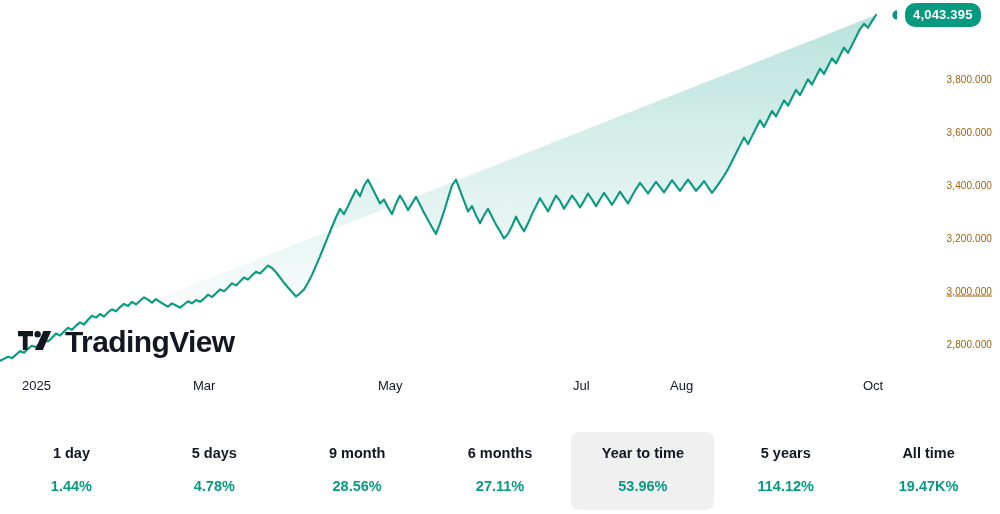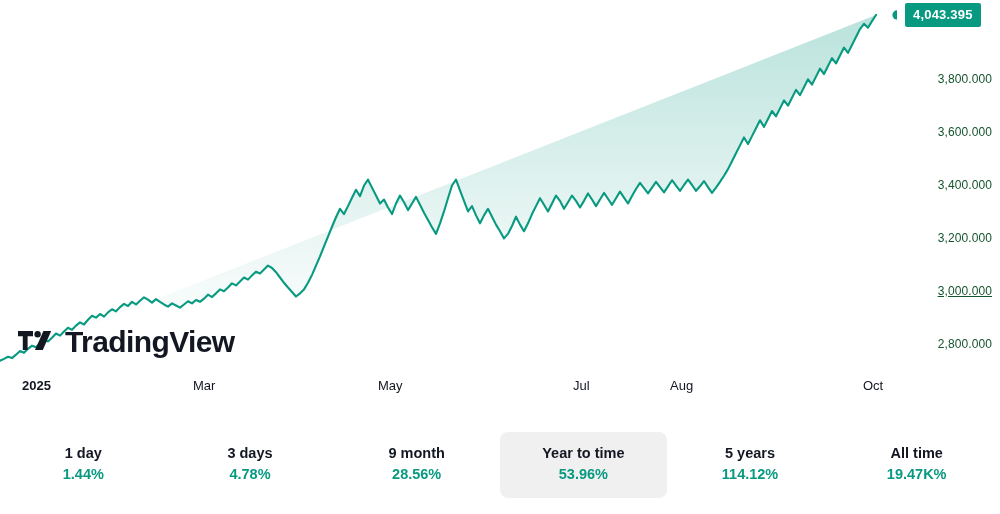--- a/index.html
+++ b/index.html
@@ -48,57 +48,57 @@
     position: absolute;
     left: 897px;
     top: 0;
     width: 103px;
     height: 370px;
   }
   .price-tick {
     position: absolute;
     right: 8px;
     transform: translateY(-50%);
-    font-size: 12px;
-    color: #14532d;
+    font-size: 10px;
+    color: #a16207;
     white-space: nowrap;
     letter-spacing: 0.1px;
   }
 
   .price-badge {
     position: absolute;
     left: 8px;
     transform: translateY(-50%);
     background: #089981;
     color: #ffffff;
     font-size: 13px;
     font-weight: bold;
     padding: 4px 8px 5px 8px;
-    border-radius: 2px;
+    border-radius: 10px;
     white-space: nowrap;
     letter-spacing: 0.2px;
   }
 
   
   .date-axis {
     position: absolute;
     left: 0;
     top: 370px;
     width: 1000px;
     height: 34px;
   }
   .date-tick {
     position: absolute;
     top: 8px;
     font-size: 13px;
     color: #131722;
     white-space: nowrap;
   }
   .date-tick.is-year {
-    font-weight: bold;
+    font-weight: normal;
     text-align: center;
   }
 
   
   .watermark {
     position: absolute;
     left: 18px;
     top: 327px;
     display: flex;
     align-items: center;
@@ -122,20 +122,21 @@
   .perf-row {
     position: absolute;
     left: 0;
     top: 432px;
     width: 1000px;
     height: 70px;
     display: flex;
     align-items: flex-start;
     padding: 0 0;
     box-sizing: border-box;
+    justify-content: center;
   }
   .perf-item {
     flex: 1 1 0;
     text-align: center;
     padding: 12px 4px 14px 4px;
     border-radius: 8px;
     box-sizing: border-box;
   }
   .perf-item.is-selected {
     background: #f0f0f0;
@@ -146,21 +147,21 @@
     color: #131722;
     line-height: 1.35;
     white-space: nowrap;
   }
   .perf-value {
     font-size: 14.5px;
     font-weight: bold;
     color: #089981;
     line-height: 1.35;
     white-space: nowrap;
-    margin-top: 1px;
+    margin-top: 13px;
   }
 </style>
 </head>
 <body>
 
 <div id="app">
 
   <div class="chart-region">
 
     <div class="plot-area">
@@ -209,26 +210,30 @@
       <div class="date-tick" style="left: 670px;">Aug</div>
       <div class="date-tick" style="left: 863px;">Oct</div>
     </div>
 
   <div class="perf-row" id="perf-row">
       <div class="perf-item">
         <div class="perf-label">1 day</div>
         <div class="perf-value">1.44%</div>
       </div>
       <div class="perf-item">
-        <div class="perf-label">3 days</div>
+        <div class="perf-label">5 days</div>
         <div class="perf-value">4.78%</div>
       </div>
       <div class="perf-item">
         <div class="perf-label">9 month</div>
         <div class="perf-value">28.56%</div>
+      </div>
+      <div class="perf-item">
+        <div class="perf-label">6 months</div>
+        <div class="perf-value">27.11%</div>
       </div>
       <div class="perf-item is-selected">
         <div class="perf-label">Year to time</div>
         <div class="perf-value">53.96%</div>
       </div>
       <div class="perf-item">
         <div class="perf-label">5 years</div>
         <div class="perf-value">114.12%</div>
       </div>
       <div class="perf-item">

